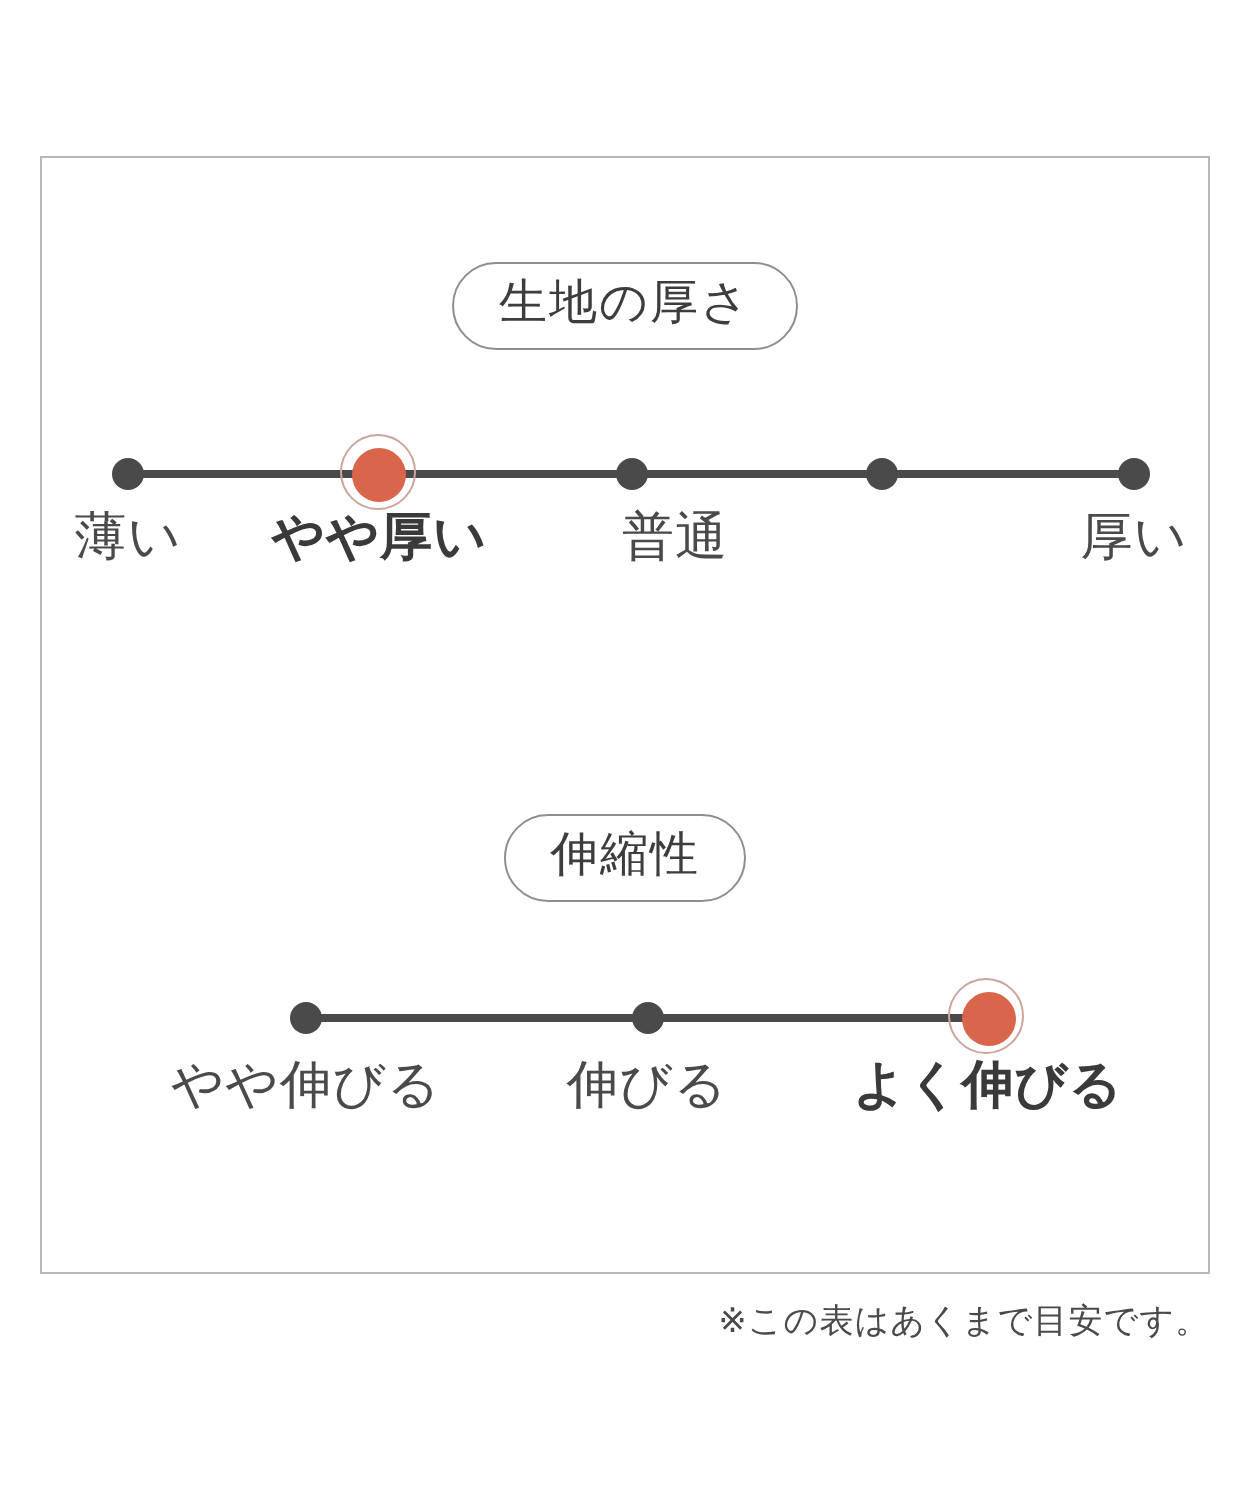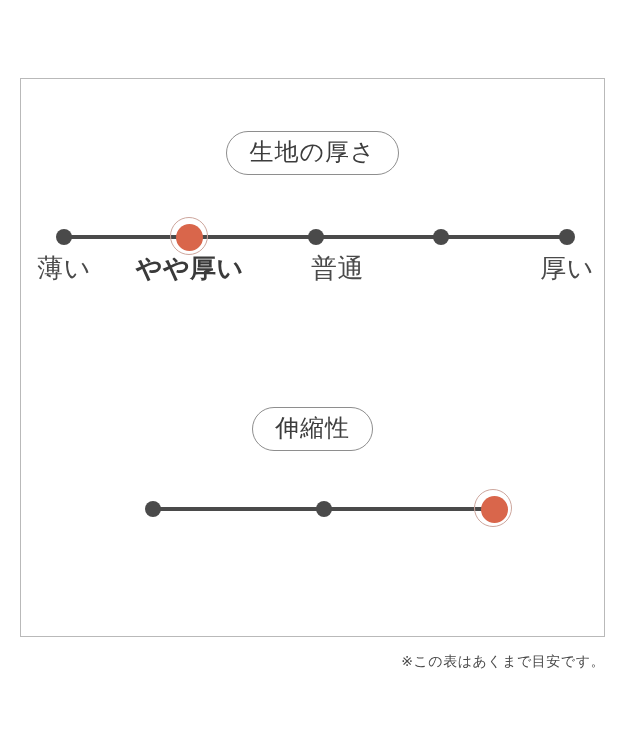--- a/index.html
+++ b/index.html
@@ -108,21 +108,21 @@
   .tick-label.active {
     font-weight: bold;
     color: #3a3a3a;
   }
 
   
   #footnote {
     position: absolute;
     right: 20px;
     top: 648px;
-    font-size: 14px;
+    font-size: 17px;
     line-height: 26px;
     color: #4a4a4a;
     letter-spacing: 0.5px;
     white-space: nowrap;
   }
 </style>
 </head>
 <body>
 
 <div id="frame">
@@ -151,16 +151,21 @@
     <span class="pill">伸縮性</span>
   </div>
 
   <div class="scale" style="left:132px; top:412px; width:341px;">
     <div class="track"></div>
     <div class="node" style="left:0%;"></div>
     <div class="node" style="left:50%;"></div>
     <div class="node active" style="left:100%;"></div>
   </div>
 
+  <div class="labels" style="left:132px; top:450px; width:341px;">
+    <span class="tick-label" style="left:0%;">やや伸びる</span>
+    <span class="tick-label" style="left:50%;">伸びる</span>
+    <span class="tick-label active" style="left:100%;">よく伸びる</span>
+  </div>
 
 </div>
 
 <div id="footnote">※この表はあくまで目安です。</div>
 
 </body></html>

